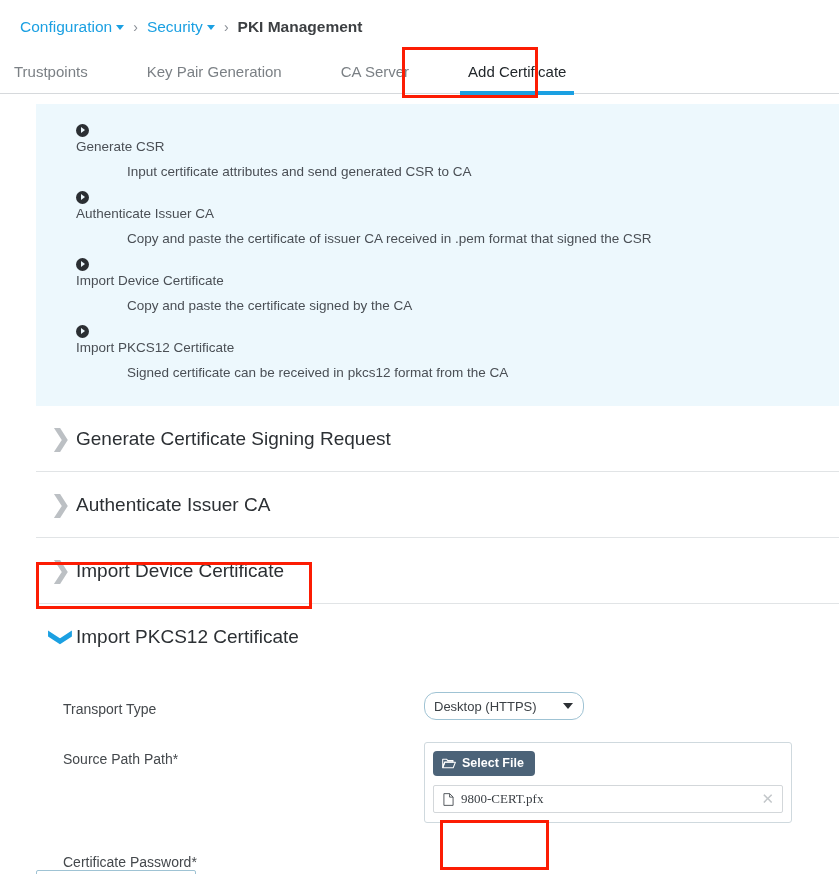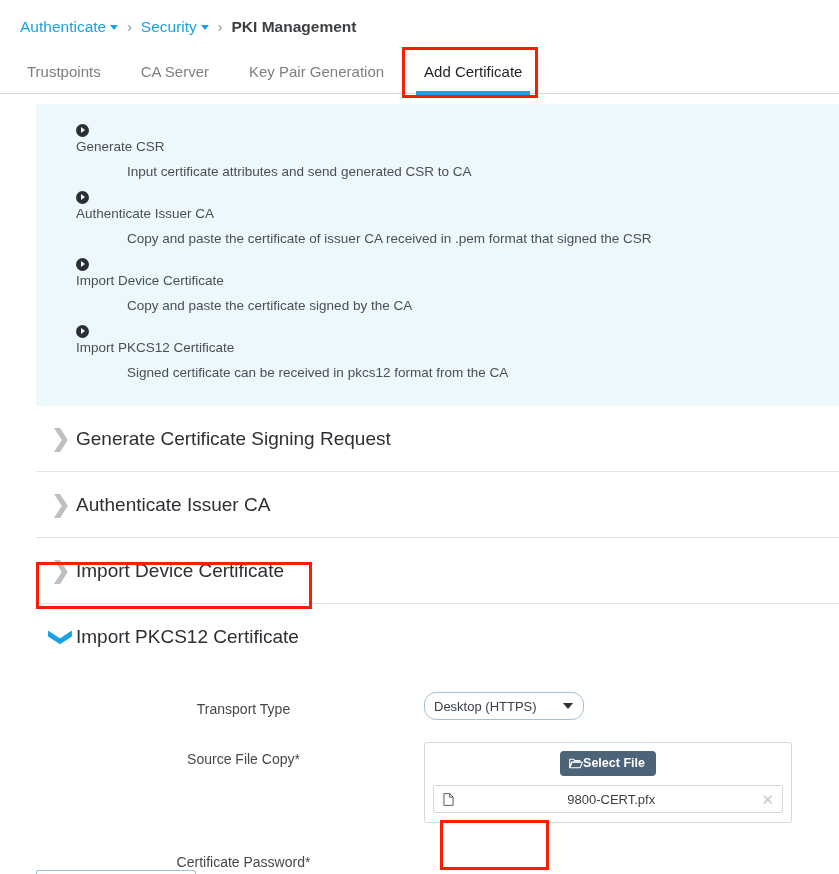--- a/index.html
+++ b/index.html
@@ -45,24 +45,25 @@
   .crumb-current {
     color: #3c3f42;
     font-weight: 700;
     white-space: nowrap;
   }
 
   
   .tabs {
     display: flex;
     align-items: flex-end;
-    padding-left: 21px;
+    padding-left: 8px;
     height: 54px;
     border-bottom: 1px solid #d6d9dc;
     position: relative;
+    gap: 19px;
   }
   .tab {
     font-size: 15px;
     color: #7b8085;
     padding: 0 20px 13px 20px;
     position: relative;
     white-space: nowrap;
   }
   .tab:first-child { padding-left: 6px; }
   .tab.active {
@@ -165,21 +166,20 @@
 
   
   .form {
     margin-left: 36px;
     padding-top: 22px;
   }
   .form-row {
     display: flex;
     align-items: flex-start;
     margin-bottom: 22px;
-    text-align: center;
   }
   .form-label {
     width: 388px;
     padding-left: 27px;
     font-size: 14px;
     color: #44484c;
     padding-top: 9px;
   }
   .form-control { flex: 1 1 auto; }
 
@@ -208,41 +208,42 @@
   .filebox {
     width: 368px;
     border: 1px solid #cfd9de;
     border-radius: 3px;
     background: #ffffff;
     padding: 8px 8px 9px 8px;
   }
   .select-file-btn {
     display: inline-flex;
     align-items: center;
-    gap: 0;
+    gap: 6px;
     background: #4c6378;
     color: #ffffff;
     font-size: 12.5px;
     font-weight: 700;
     border-radius: 4px;
     padding: 5px 11px 6px 9px;
     white-space: nowrap;
   }
   .folder-icon { display: inline-block; width: 14px; height: 11px; }
 
   .file-row {
     margin-top: 9px;
     border: 1px solid #d3d7da;
     border-radius: 2px;
     height: 28px;
     display: flex;
     align-items: center;
     padding: 0 8px 0 9px;
     font-size: 13px;
     color: #3a3f44;
+    font-family: Liberation Serif, serif;
   }
   .doc-icon { width: 11px; height: 13px; margin-right: 7px; flex: 0 0 auto; }
   .file-name { flex: 1 1 auto; white-space: nowrap; }
   .file-x { color: #c3c7ca; font-size: 15px; line-height: 1; }
 
   .pwd {
     width: 160px;
     height: 29px;
     border: 1px solid #9fc3d4;
     border-radius: 2px;
@@ -269,34 +270,34 @@
     border: none;
     font-family: "Liberation Sans", sans-serif;
     line-height: 1;
   }
 </style>
 </head>
 <body>
 
 <div class="breadcrumb">
   <span>
-    <span class="crumb-link">Authenticate</span><span class="crumb-caret"></span>
+    <span class="crumb-link">Configuration</span><span class="crumb-caret"></span>
   </span>
   <span class="crumb-sep">›</span>
   <span>
     <span class="crumb-link">Security</span><span class="crumb-caret"></span>
   </span>
   <span class="crumb-sep">›</span>
   <span class="crumb-current">PKI Management</span>
 </div>
 
 <div class="tabs">
   <div class="tab">Trustpoints</div>
+  <div class="tab">Key Pair Generation</div>
   <div class="tab">CA Server</div>
-  <div class="tab">Key Pair Generation</div>
   <div class="tab active">Add Certificate</div>
 </div>
 <div class="redbox" style="left:402px; top:47px; width:136px; height:51px;"></div>
 
 <div class="info-panel">
 
   <div class="info-row">
     <span class="info-bullet"></span>
     <span class="info-head">Generate CSR</span>
   </div>
@@ -351,21 +352,21 @@
     <div class="form-label">Transport Type</div>
     <div class="form-control">
       <div class="select">
         <span>Desktop (HTTPS)</span>
         <span class="sel-caret"></span>
       </div>
     </div>
   </div>
 
   <div class="form-row">
-    <div class="form-label">Source File Copy*</div>
+    <div class="form-label">Source Path Path*</div>
     <div class="form-control">
       <div class="filebox">
         <div class="select-file-btn">
           <svg class="folder-icon" viewBox="0 0 16 12">
             <path d="M0.8 1.2h4.6l1.2 1.5h6.0v1.6H3.1L0.8 10.4z" fill="none" stroke="#ffffff" stroke-width="1.2" stroke-linejoin="round"></path>
             <path d="M3.3 4.6h12.0l-2.5 6.2H0.8z" fill="none" stroke="#ffffff" stroke-width="1.2" stroke-linejoin="round"></path>
           </svg>
           <span>Select File</span>
         </div>
         <div class="file-row">

